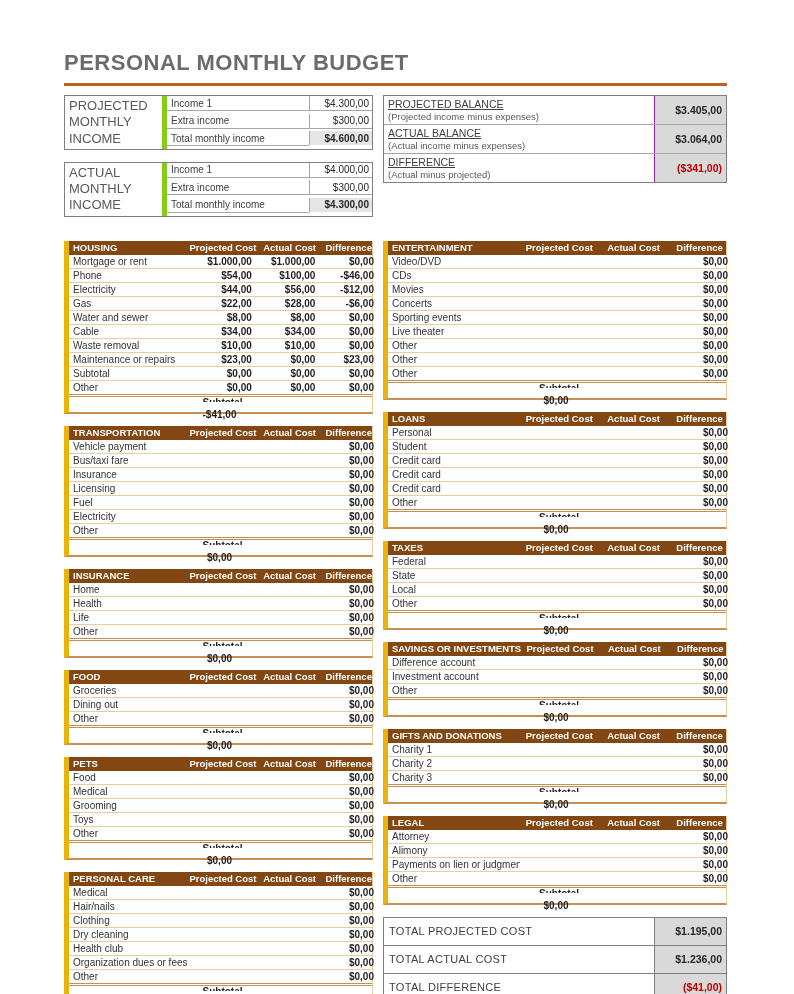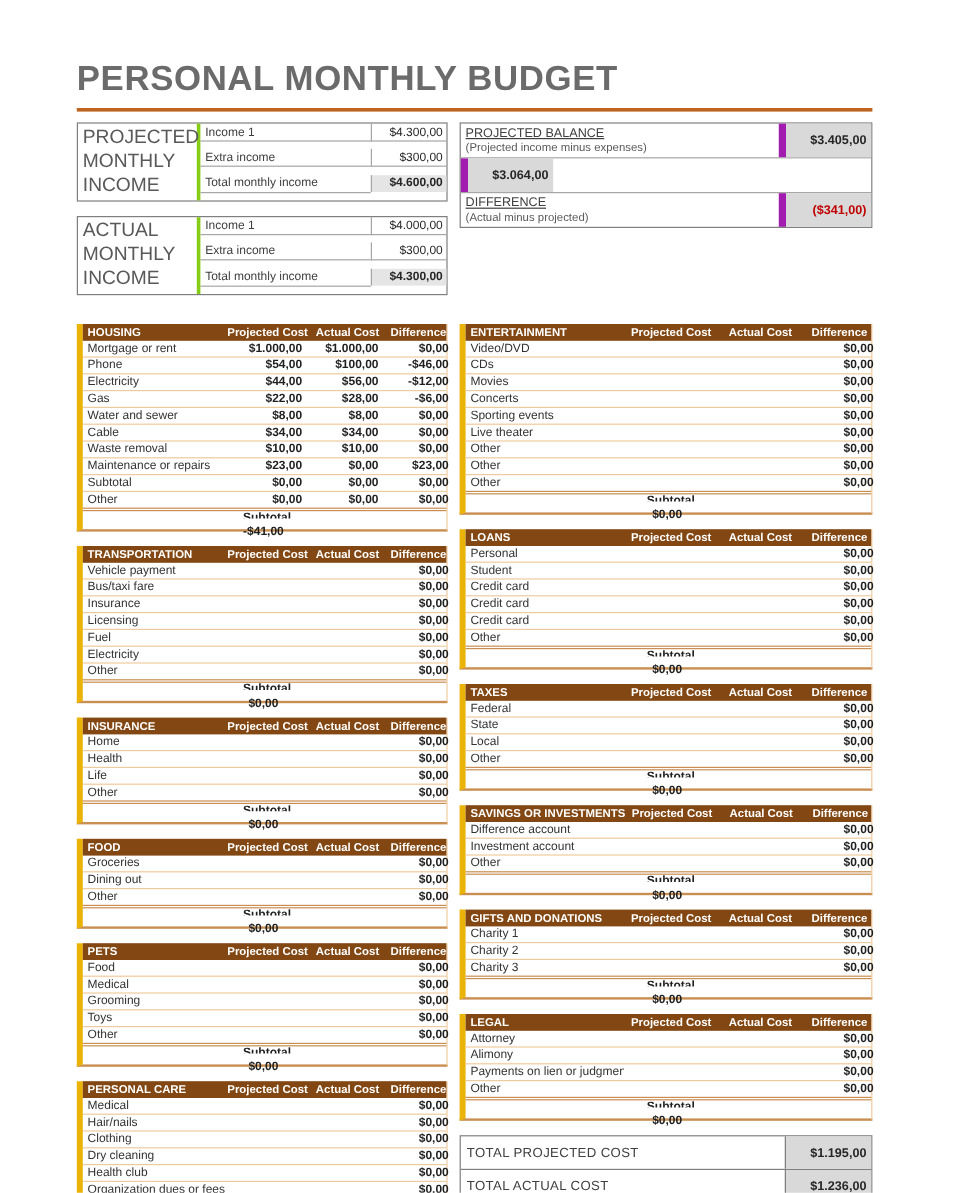--- a/index.html
+++ b/index.html
@@ -4,55 +4,55 @@
 <style>
   html,body{margin:0;padding:0;background:#ffffff;}
   body{
     width:794px;height:994px;overflow:hidden;position:relative;
     font-family:"Liberation Sans", sans-serif;
     -webkit-font-smoothing:antialiased;
   }
   .page{padding:52px 67px 0 64px;}
 
   
-  .title{font-size:29px;font-weight:bold;color:#6b6b6b;letter-spacing:0.5px;line-height:1;}
+  .title{font-size:22px;font-weight:bold;color:#6b6b6b;letter-spacing:0.5px;line-height:1;}
   .title-rule{height:3px;background:#be6420;margin-top:9px;}
 
   
   .top-row{display:flex;gap:10px;margin-top:9px;align-items:flex-start;}
   .top-left{width:309px;flex:0 0 309px;}
   .top-right{width:344px;flex:0 0 344px;}
 
   .income-box{
     display:grid;grid-template-columns:102px 1fr 63px;
     border:1px solid #7f7f7f;margin-bottom:12px;background:#fff;
   }
   .ib-label{
-    grid-row:1 / span 3;border-right:3px solid #84cc16;
-    font-size:16px;color:#595959;text-transform:uppercase;
+    grid-row:1 / span 3;border-right:5px solid #84cc16;
+    font-size:13px;color:#595959;text-transform:uppercase;
     display:flex;align-items:center;padding:2px 4px;line-height:1.25;
   }
   .ib-name{
     font-size:10px;color:#404040;border-bottom:1px solid #a6a6a6;
     height:14px;display:flex;align-items:center;padding-left:4px;
   }
   .ib-value{
     font-size:10px;color:#262626;border-bottom:1px solid #a6a6a6;border-left:1px solid #a6a6a6;
     height:14px;display:flex;align-items:center;justify-content:flex-end;padding-right:3px;
   }
   .ib-row-last.ib-value{border-bottom:none;background:#e5e5e5;font-weight:bold;}
 
   .balance-box{border:1px solid #7f7f7f;}
   .bal-row{display:flex;border-bottom:1px solid #a6a6a6;height:28px;}
   .bal-row:last-child{border-bottom:none;}
   .bal-text{flex:1 1 auto;padding:2px 0 0 4px;line-height:1.2;}
   .bal-label{font-size:10.5px;color:#404040;text-transform:uppercase;display:block;text-decoration:underline;}
   .bal-sub{font-size:9.5px;color:#595959;display:block;}
   .bal-value{
-    flex:0 0 67px;background:#d9d9d9;border-left:6px solid #a21caf;
+    flex:0 0 67px;background:#d9d9d9;border-left:1px solid #a21caf;
     display:flex;align-items:center;justify-content:flex-end;padding-right:4px;
     font-size:10.5px;font-weight:bold;color:#262626;
   }
   .neg{color:#c00000 !important;}
 
   
   .main-row{display:flex;gap:10px;margin-top:12px;align-items:flex-start;}
   .col-left{width:309px;flex:0 0 309px;}
   .col-right{width:344px;flex:0 0 344px;}
 
@@ -136,20 +136,24 @@
 
         <div class="bal-row">
           <div class="bal-text">
             <span class="bal-label">PROJECTED BALANCE</span>
             <span class="bal-sub">(Projected income minus expenses)</span>
           </div>
           <div class="bal-value">$3.405,00</div>
         </div>
 
         <div class="bal-row">
+          <div class="bal-text">
+            <span class="bal-label">ACTUAL BALANCE</span>
+            <span class="bal-sub">(Actual income minus expenses)</span>
+          </div>
           <div class="bal-value">$3.064,00</div>
         </div>
 
         <div class="bal-row">
           <div class="bal-text">
             <span class="bal-label">DIFFERENCE</span>
             <span class="bal-sub">(Actual minus projected)</span>
           </div>
           <div class="bal-value neg">($341,00)</div>
         </div>

